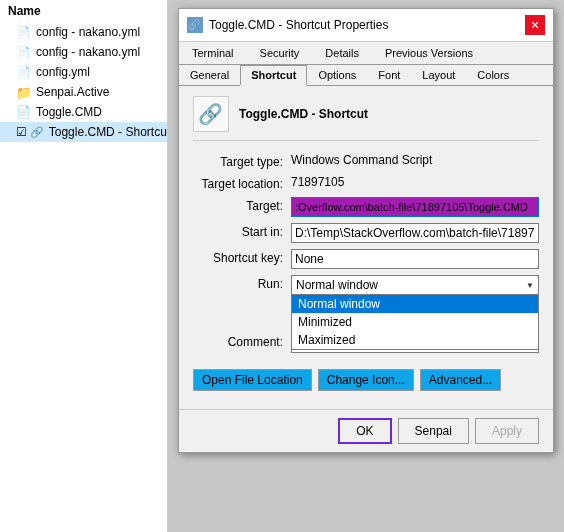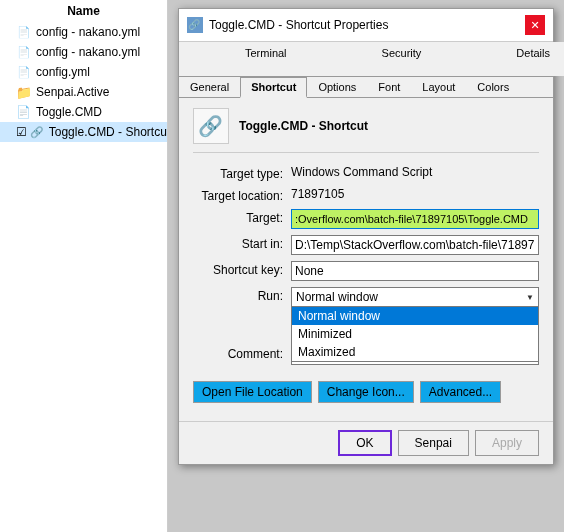--- a/index.html
+++ b/index.html
@@ -13,21 +13,20 @@
       display: flex;
     }
 
     
     .sidebar {
       width: 168px;
       background: #fff;
       border-right: 1px solid #ccc;
       height: 532px;
       overflow: hidden;
-      text-align: center;
     }
     .sidebar-header {
       padding: 4px 8px;
       font-size: 12px;
       font-weight: bold;
       color: #000;
     }
     .sidebar-item {
       display: flex;
       align-items: center;
@@ -131,21 +130,21 @@
     }
     .tab.active {
       background: #f0f0f0;
       border-bottom: 2px solid #f0f0f0;
       border-top: 1px solid #999;
       border-left: 1px solid #999;
       border-right: 1px solid #999;
       margin-bottom: -1px;
       font-weight: bold;
     }
-    .tabs-row1 .tab { padding: 4px 28px; margin-left: 37px; }
+    .tabs-row1 .tab { padding: 4px 12px; }
     .tabs-row2 .tab { padding: 3px 10px; }
 
     
     .dialog-content {
       padding: 10px 14px;
     }
     .shortcut-header {
       display: flex;
       align-items: center;
       gap: 10px;
@@ -194,21 +193,21 @@
       border: 1px solid #7a7a7a;
       background: #fff;
       color: #000;
       height: 20px;
     }
     .target-field {
       width: 100%;
       font-size: 11px;
       padding: 1px 3px;
       border: 1px solid #0078d7;
-      background: #bef264;
+      background: #a21caf;
       color: #000;
       height: 20px;
     }
     .dropdown-btn {
       width: 100%;
       height: 20px;
       background: #fff;
       border: 1px solid #7a7a7a;
       display: flex;
       align-items: center;

